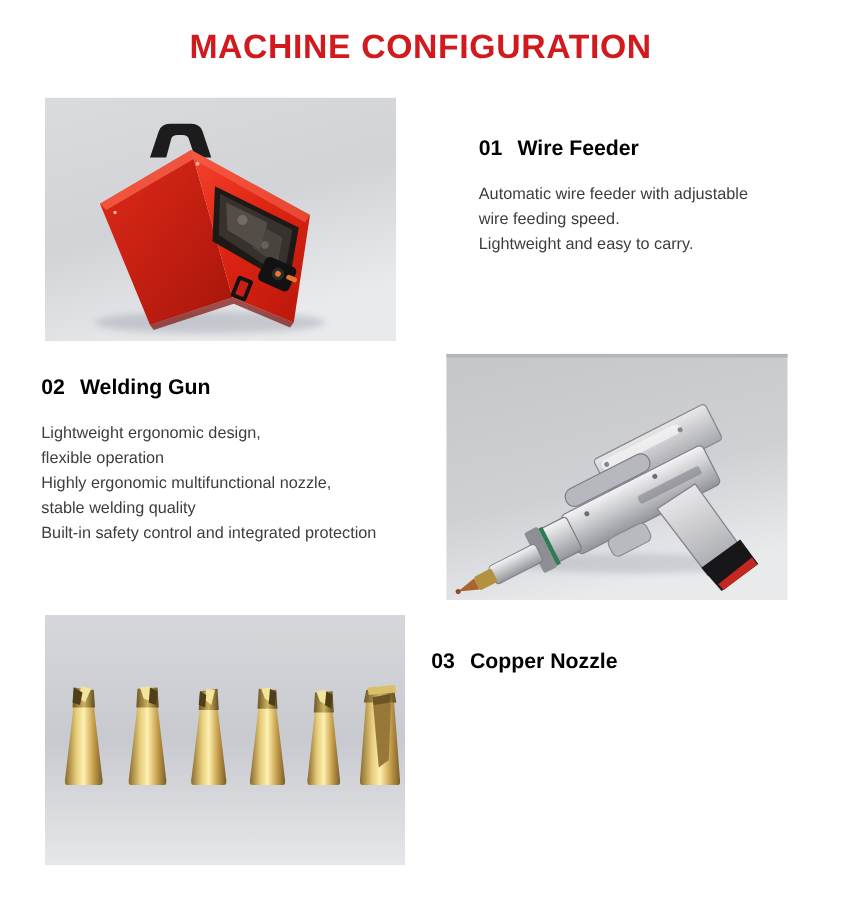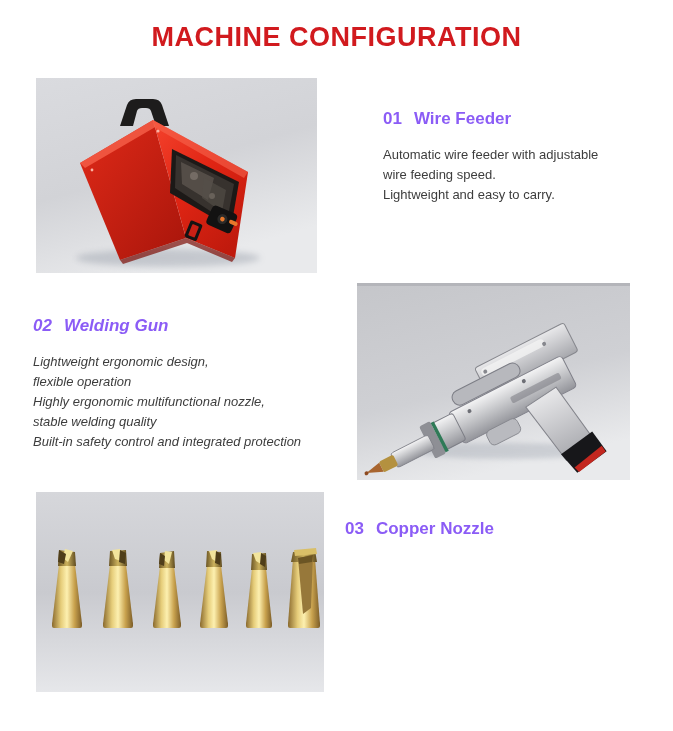--- a/index.html
+++ b/index.html
@@ -9,24 +9,24 @@
     position:absolute;left:0;top:22px;width:673px;text-align:center;
     font-size:27px;font-weight:700;color:#d11a1e;letter-spacing:.5px;
   }
   .img-panel{position:absolute;}
   .img-panel svg{display:block;width:100%;height:100%;}
   .img-wire-feeder{left:36px;top:78px;width:281px;height:195px;}
   .img-welding-gun{left:357px;top:283px;width:288px;height:197px;}
   .img-copper-nozzle{left:36px;top:492px;width:288px;height:200px;}
   .text-block{position:absolute;color:#3d3d3d;}
   .text-wire-feeder{left:383px;top:109px;width:268px;}
-  .text-welding-gun{left:33px;top:316px;width:340px;font-style:italic;}
+  .text-welding-gun{left:33px;top:300px;width:340px;}
   .text-copper-nozzle{left:345px;top:519px;width:310px;}
   .sec-head{
-    font-size:17px;font-weight:700;color:#8b5cf6;line-height:20px;
+    font-size:17px;font-weight:700;color:#000000;line-height:20px;
     margin:0 0 16px 0;white-space:nowrap;
   }
   .sec-head .sec-num{margin-right:12px;}
   .sec-lines{font-size:13px;line-height:20px;}
   .sec-lines .line{white-space:nowrap;}
 </style>
 </head>
 <body>
 
 <div class="page">

